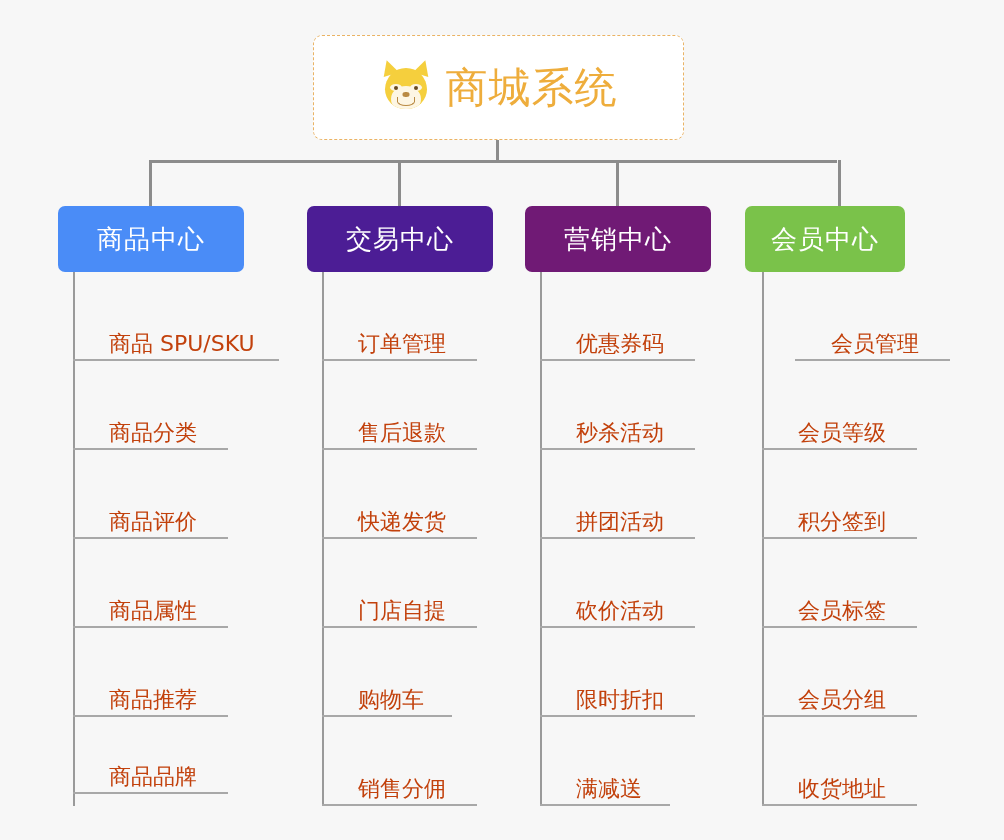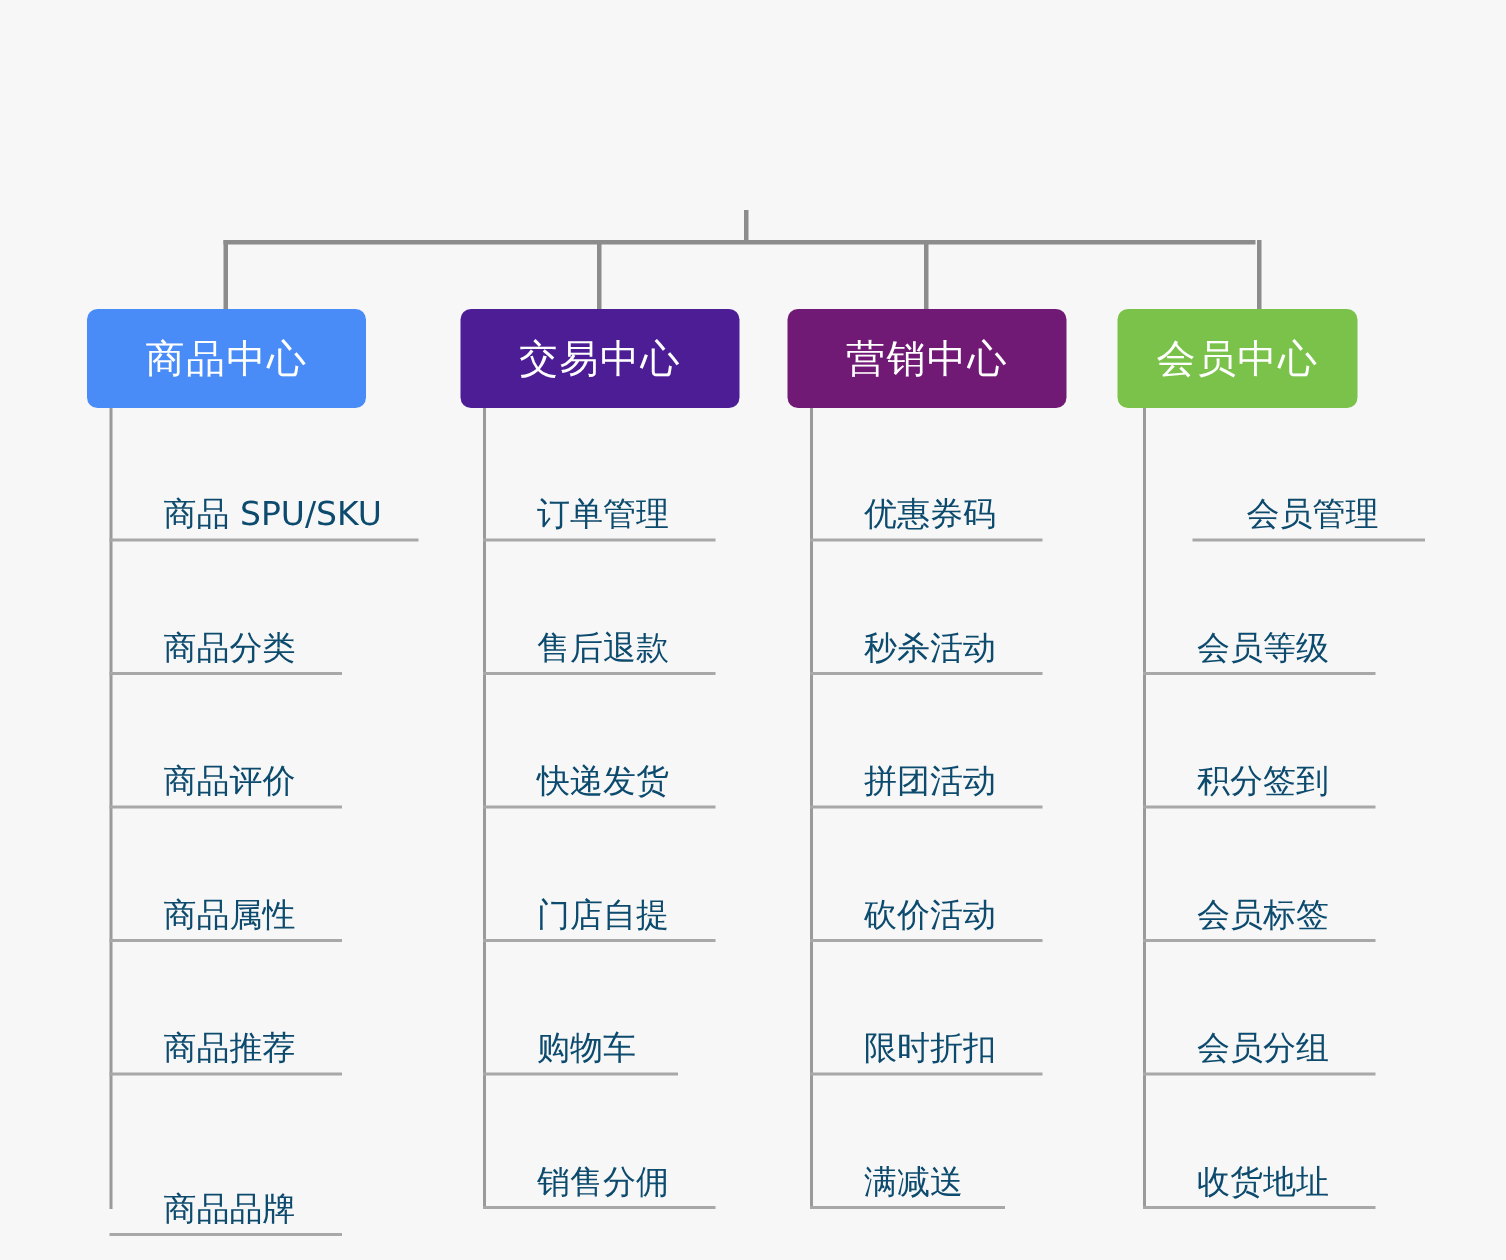--- a/index.html
+++ b/index.html
@@ -164,30 +164,46 @@
     left: 0;
     bottom: 0;
     height: 2px;
     background: #a8a8a8;
   }
   .leaf-label {
     position: absolute;
     left: 36px;
     bottom: 6px;
     font-size: 22px;
-    color: #0c4a6e;
+    color: #c2410c;
     white-space: nowrap;
     line-height: 1;
   }
 </style>
 </head>
 <body style="background: rgb(247, 247, 247);">
 
 <div id="mindmap">
 
+  <div class="root-node">
+    <div class="root-icon">
+      <div class="dog-ear left"></div>
+      <div class="dog-ear right"></div>
+      <div class="dog-face">
+        <div class="dog-muzzle"></div>
+        <div class="dog-eye left"></div>
+        <div class="dog-eye right"></div>
+        <div class="dog-pupil left"></div>
+        <div class="dog-pupil right"></div>
+        <div class="dog-nose"></div>
+        <div class="dog-mouth"></div>
+      </div>
+    </div>
+    <div class="root-title">商城系统</div>
+  </div>
 
   <div class="conn conn-v-root"></div>
   <div class="conn conn-bus"></div>
   <div id="drops">
       <div class="conn conn-drop" style="left: 149px;"></div>
       <div class="conn conn-drop" style="left: 398px;"></div>
       <div class="conn conn-drop" style="left: 616px;"></div>
       <div class="conn conn-drop" style="left: 838px;"></div>
     </div>
 
@@ -210,21 +226,21 @@
           <div class="leaf-label">商品评价</div>
         </div>
         <div class="leaf" style="top: 267px; width: 155px;">
           <div class="leaf-line" style="width: 155px;"></div>
           <div class="leaf-label">商品属性</div>
         </div>
         <div class="leaf" style="top: 356px; width: 155px;">
           <div class="leaf-line" style="width: 155px;"></div>
           <div class="leaf-label">商品推荐</div>
         </div>
-        <div class="leaf" style="top: 463px; width: 155px;">
+        <div class="leaf" style="top: 433px; width: 155px;">
           <div class="leaf-line" style="width: 155px;"></div>
           <div class="leaf-label">商品品牌</div>
         </div>
       </div>
       <div class="cat-box" style="left: 307px; width: 186px; background: #4c1d95;">
         <span>交易中心</span>
       </div>
       <div class="branch" style="left: 322px;">
         <div class="trunk" style="height: 534px;"></div>
         <div class="leaf" style="top: 0px; width: 155px;">

